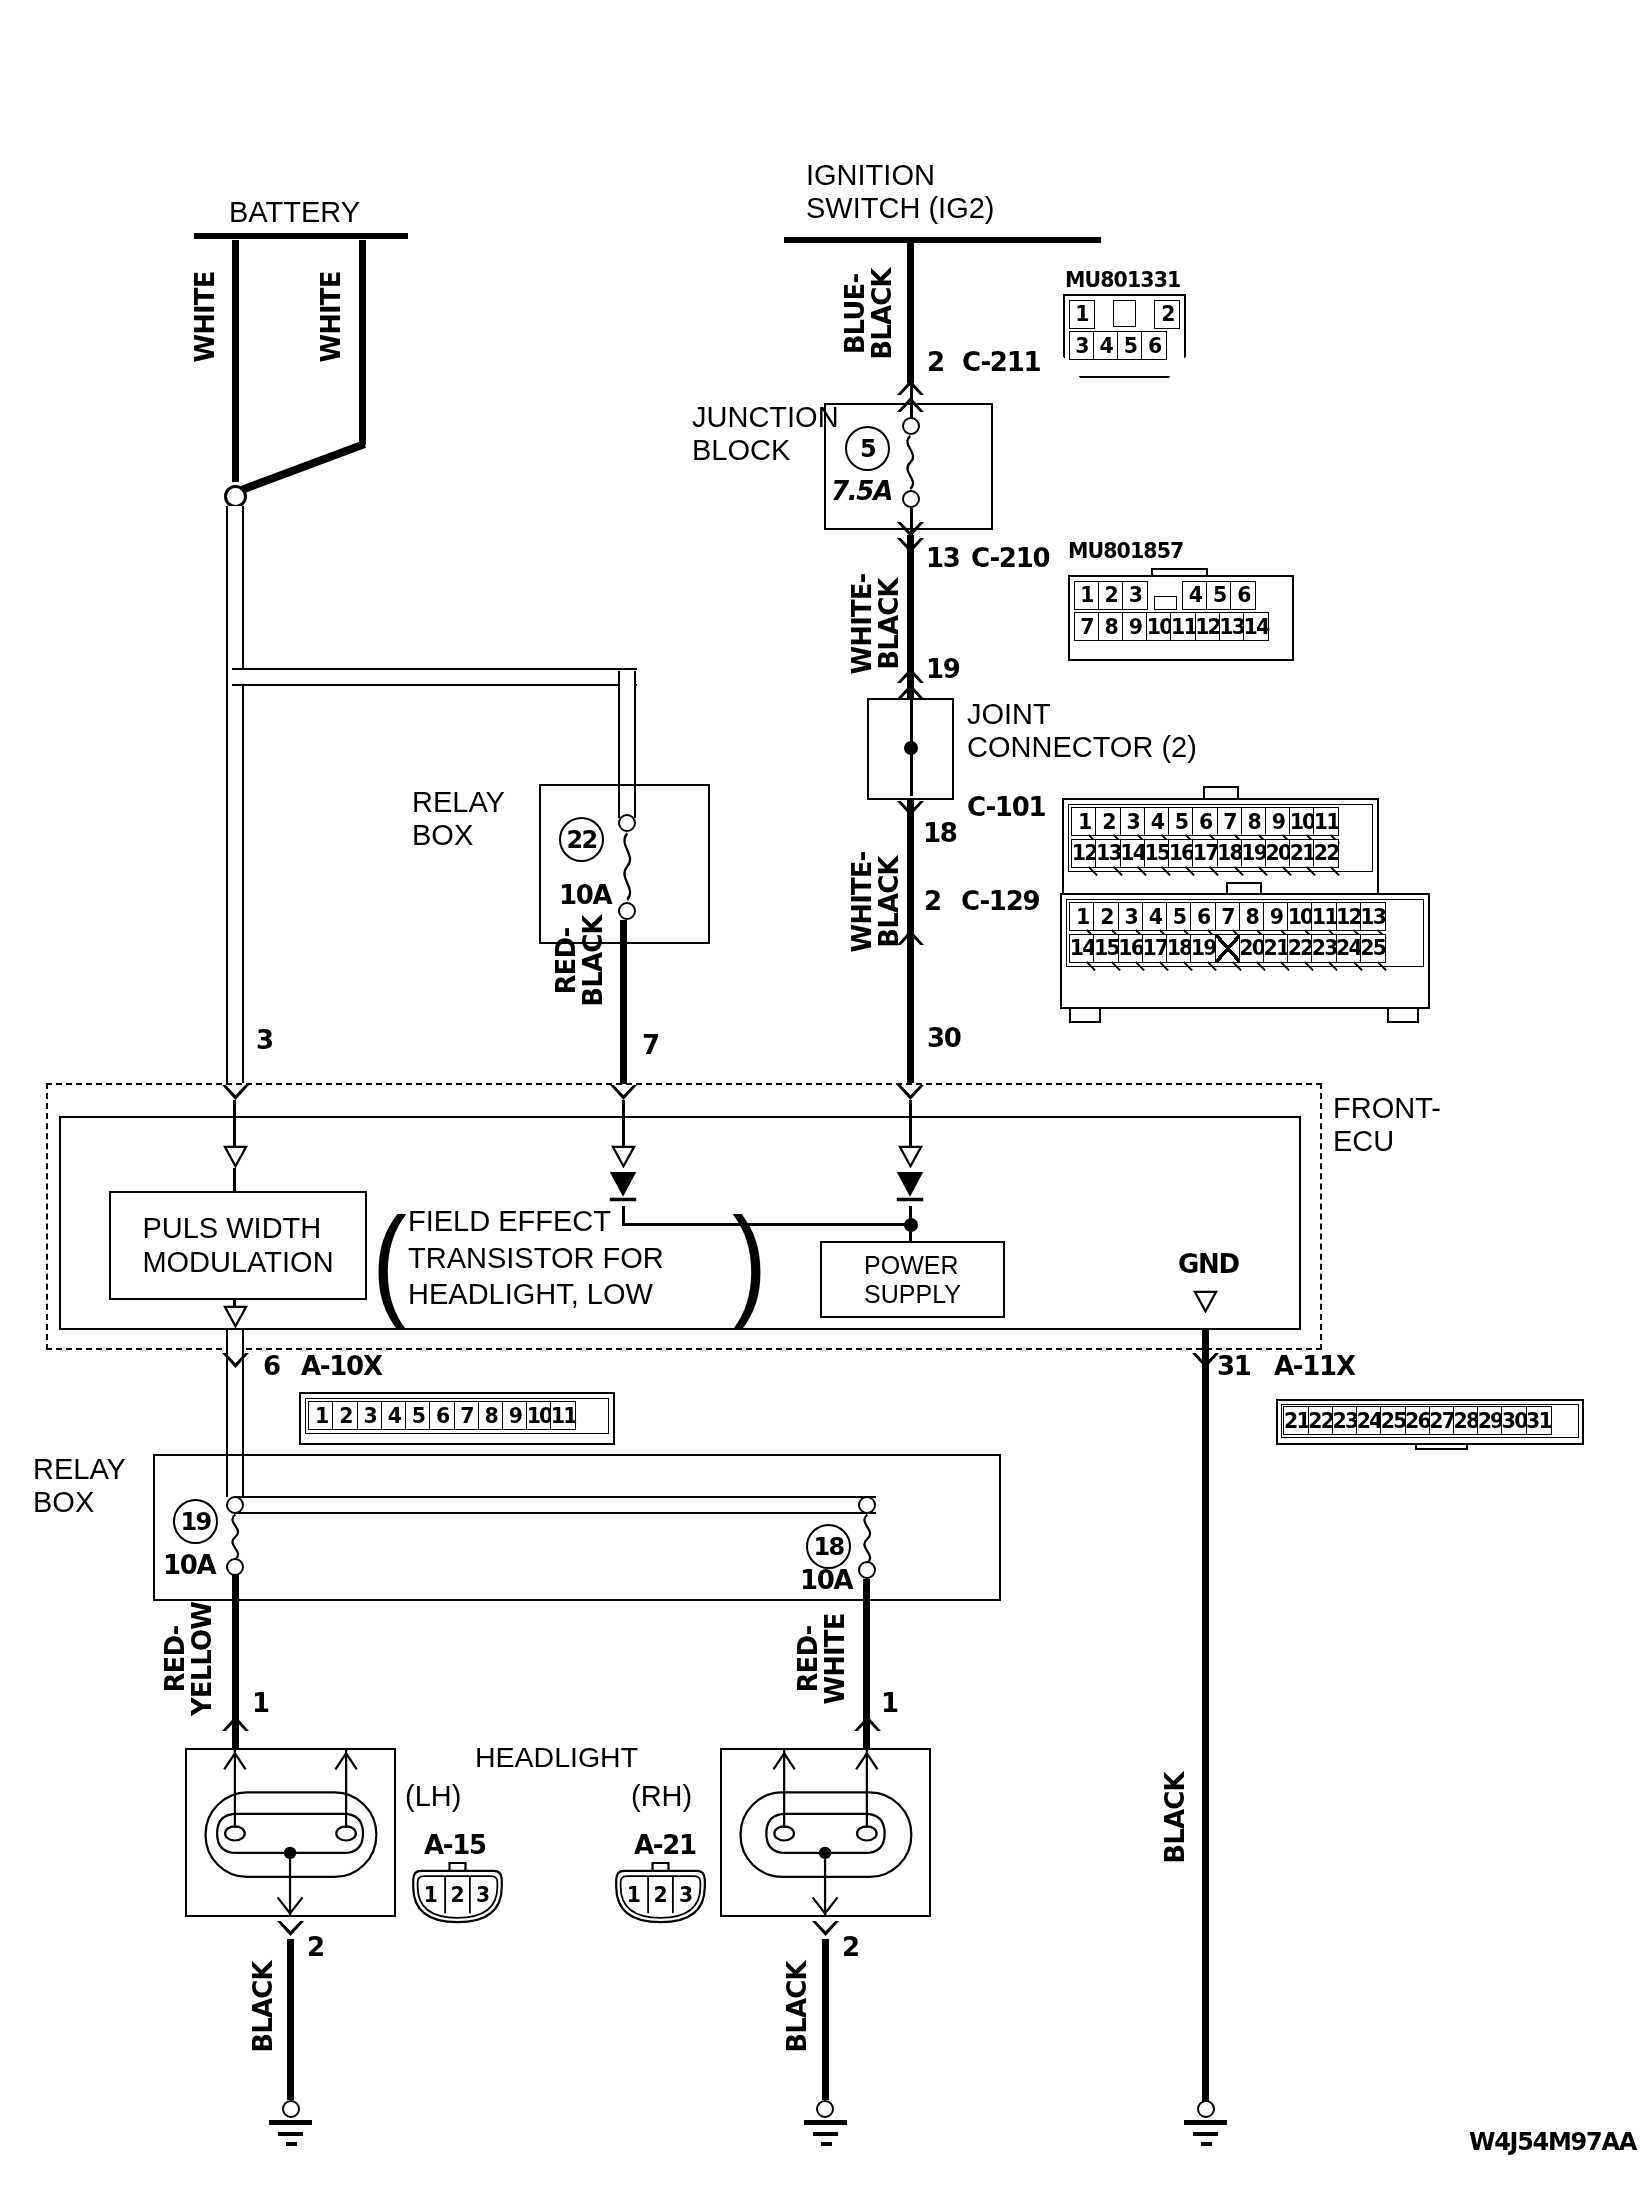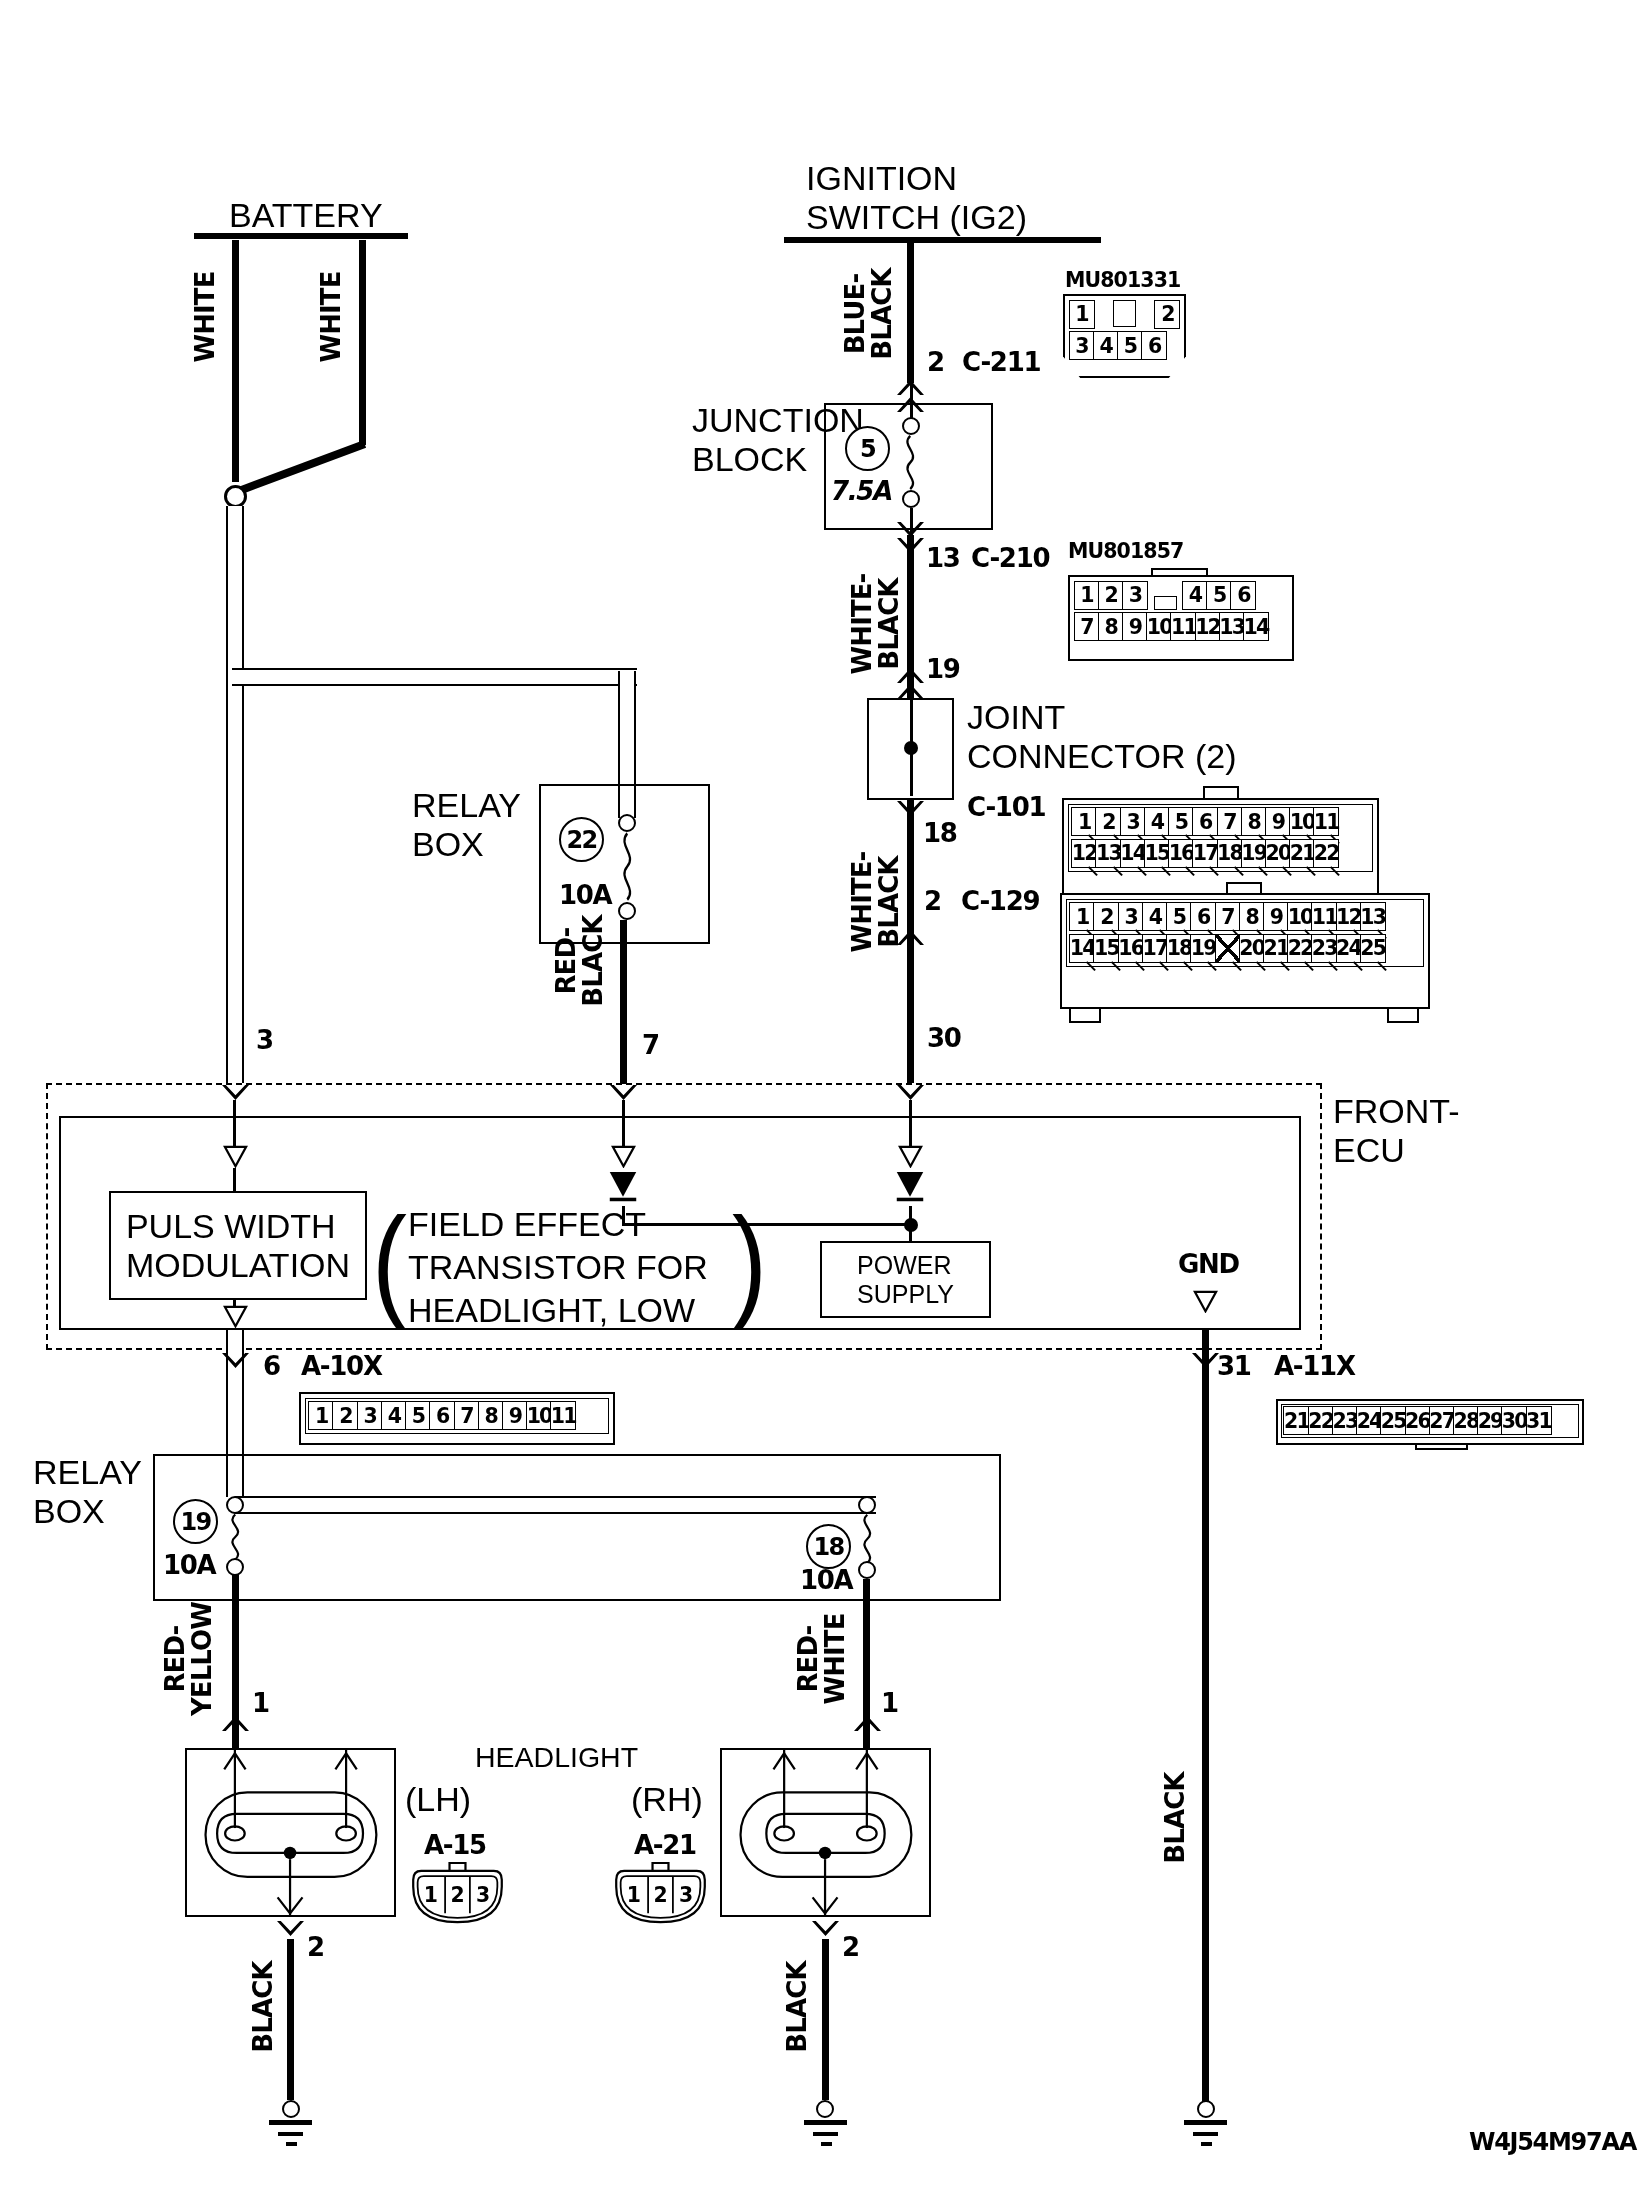--- a/index.html
+++ b/index.html
@@ -1,18 +1,18 @@
 <!DOCTYPE html>
 <html style="font-size:14.3px"><head>
 <meta charset="utf-8">
 <style>
   html,body{margin:0;padding:0;background:#fff;}
   #canvas{position:relative;width:1645px;height:2205px;background:#fff;color:#000;overflow:hidden;}
   .abs{position:absolute;}
-  .lbl{font-family:"Liberation Sans",sans-serif;font-size:34px;line-height:1.14;}
+  .lbl{font-family:"Liberation Sans",sans-serif;font-size:29px;line-height:1.14;}
   .pre{white-space:pre-line;}
   .code{font-family:"DejaVu Sans",sans-serif;font-weight:bold;font-size:26px;letter-spacing:-1.3px;line-height:1;}
   .code24{font-size:20.5px;letter-spacing:-0.9px;}
   .title{font-family:"Liberation Sans",sans-serif;font-weight:bold;font-size:34px;}
   .vlab{position:absolute;transform:translate(-50%,-50%) rotate(-90deg);font-family:"DejaVu Sans",sans-serif;
         font-weight:bold;font-size:26px;letter-spacing:-0.9px;line-height:1.05;text-align:center;white-space:pre-line;}
   .wireV{position:absolute;width:7.1px;background:#000;}
   .thinV{position:absolute;width:2.7px;background:#000;}
   .thinH{position:absolute;height:2.7px;background:#000;}
   .hollowV{position:absolute;width:18px;background:#fff;border-left:2.7px solid #000;border-right:2.7px solid #000;box-sizing:border-box;}
@@ -290,21 +290,21 @@
   <div class="thinV" style="left:909px;top:1100px;height:47px;"></div>
   <svg class="abs" style="left:898px;top:1145px;" width="25" height="23" viewBox="0 0 28 26">
     <path d="M2,2 H26 L14,24 Z" fill="#fff" stroke="#000" stroke-width="2.5"></path>
   </svg>
   <svg class="abs" style="left:895px;top:1170px;" width="30" height="36" viewBox="0 0 34 40">
     <path d="M2,2 H32 L17,30 Z" fill="#000"></path>
       <rect x="2" y="31" width="30" height="4"></rect>
   </svg>
   <div class="thinV" style="left:909px;top:1206px;height:36px;"></div>
   <div class="dot" style="left:904px;top:1218px;"></div>
-  <div class="box" style="left:820px;top:1241px;width:171px;height:77px;display:flex;align-items:center;justify-content:center;">
+  <div class="box" style="left:820px;top:1241px;width:185px;height:77px;display:flex;align-items:center;justify-content:center;">
     <div class="lbl pre" style="font-size:25px;text-align:left;">POWER
 SUPPLY</div>
   </div>
 
   <div class="abs code" style="left:1178px;top:1251px;">GND</div>
   <svg class="abs" style="left:1193px;top:1290px;" width="25" height="23" viewBox="0 0 28 26">
     <path d="M2,2 H26 L14,24 Z" fill="#fff" stroke="#000" stroke-width="2.5"></path>
   </svg>
 
   <div class="hollowV" style="left:226px;top:1330px;height:167px;"></div>

